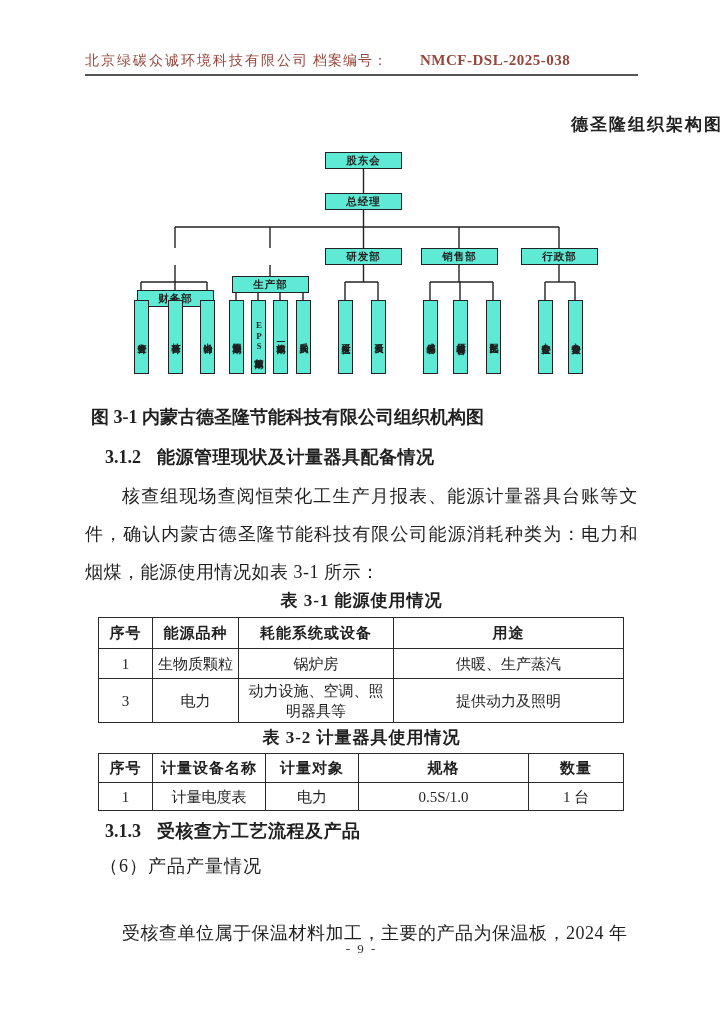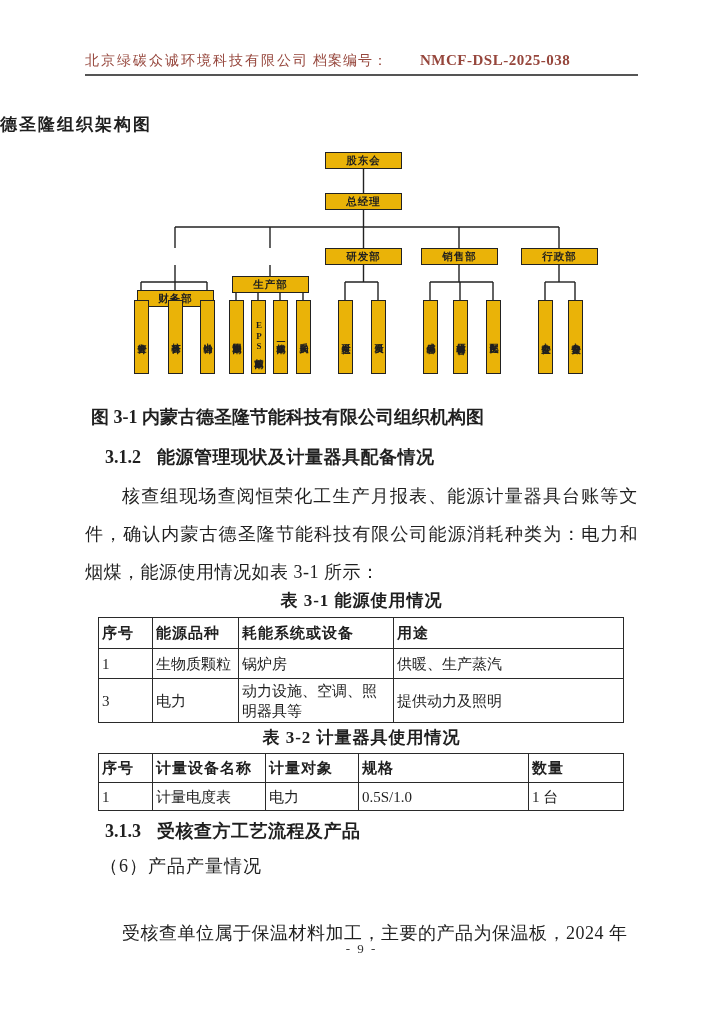--- a/index.html
+++ b/index.html
@@ -9,42 +9,42 @@
     overflow:hidden;
   }
   .abs{position:absolute;}
   
   .hdr-company{left:85px;top:52px;font-size:14px;letter-spacing:2px;color:#96463c;}
   .hdr-right{left:313px;top:52px;width:282px;display:flex;gap:32px;color:#96463c;}
   .hdr-label{font-size:14px;letter-spacing:1px;}
   .hdr-no{font-size:15px;font-weight:600;letter-spacing:.5px;}
   .hdr-rule{left:85px;top:74px;width:553px;height:0;border-top:2px solid #555;}
   
-  .org-title{left:0;top:113px;width:723px;text-align:left;font-size:17px;font-weight:700;letter-spacing:2px;}
+  .org-title{left:0;top:113px;width:723px;text-align:right;font-size:17px;font-weight:700;letter-spacing:2px;}
   .org{left:0;top:145px;width:723px;height:245px;}
   .org svg{position:absolute;left:0;top:0;}
   .node{
-    position:absolute;background:#eab308;border:1.4px solid #222;box-sizing:border-box;
+    position:absolute;background:#5eead4;border:1.4px solid #222;box-sizing:border-box;
     display:flex;align-items:center;justify-content:center;
   }
   .node-h{width:77px;height:17px;font-size:10.5px;font-weight:700;letter-spacing:1px;}
   .node-v{
     width:15px;height:74px;font-size:9px;font-weight:700;
     writing-mode:vertical-rl;text-orientation:upright;letter-spacing:.5px;line-height:13px;
   }
   
   .fig-caption{left:0;top:405px;width:575px;text-align:center;font-size:18px;font-weight:700;}
   .h3{left:105px;font-size:18px;font-weight:700;letter-spacing:.5px;}
   .h3 .num{margin-right:16px;letter-spacing:0;}
   .para{left:85px;width:553px;font-size:18px;line-height:38px;text-align:justify;text-indent:37px;letter-spacing:.5px;}
   .tbl-title{left:0;width:723px;text-align:center;font-size:17px;font-weight:700;letter-spacing:1px;}
   table{border-collapse:collapse;table-layout:fixed;}
   .doc-table{position:absolute;left:98px;width:525px;}
   .doc-table td,.doc-table th{
-    border:1.4px solid #2a2a2a;text-align:left;vertical-align:middle;
+    border:1.4px solid #2a2a2a;text-align:center;vertical-align:middle;
     font-size:15px;padding:0 3px;line-height:20px;box-sizing:border-box;
   }
   .doc-table th{font-weight:700;letter-spacing:1px;}
   .sub-h{left:100px;font-size:18px;letter-spacing:1px;}
   .footer-page{left:0;top:941px;width:723px;text-align:center;font-size:13px;color:#333;letter-spacing:2px;}
 </style>
 </head>
 <body>
 
 <div class="abs hdr-company">北京绿碳众诚环境科技有限公司</div>

